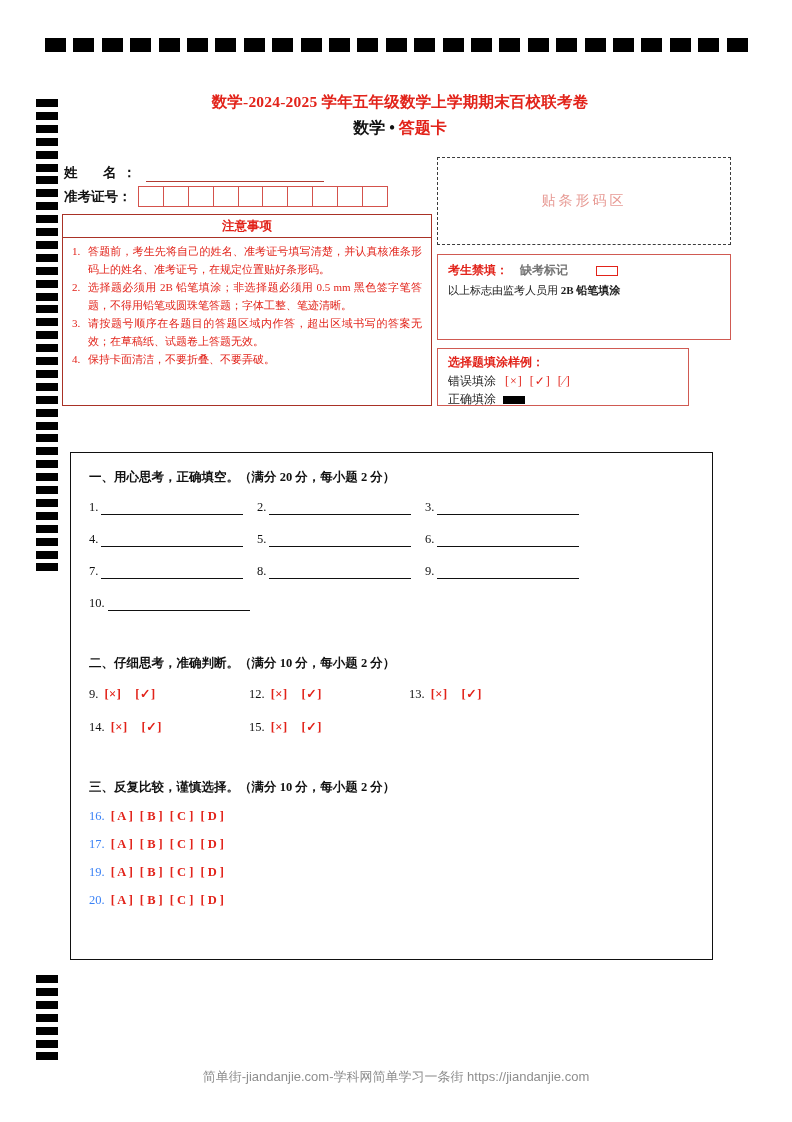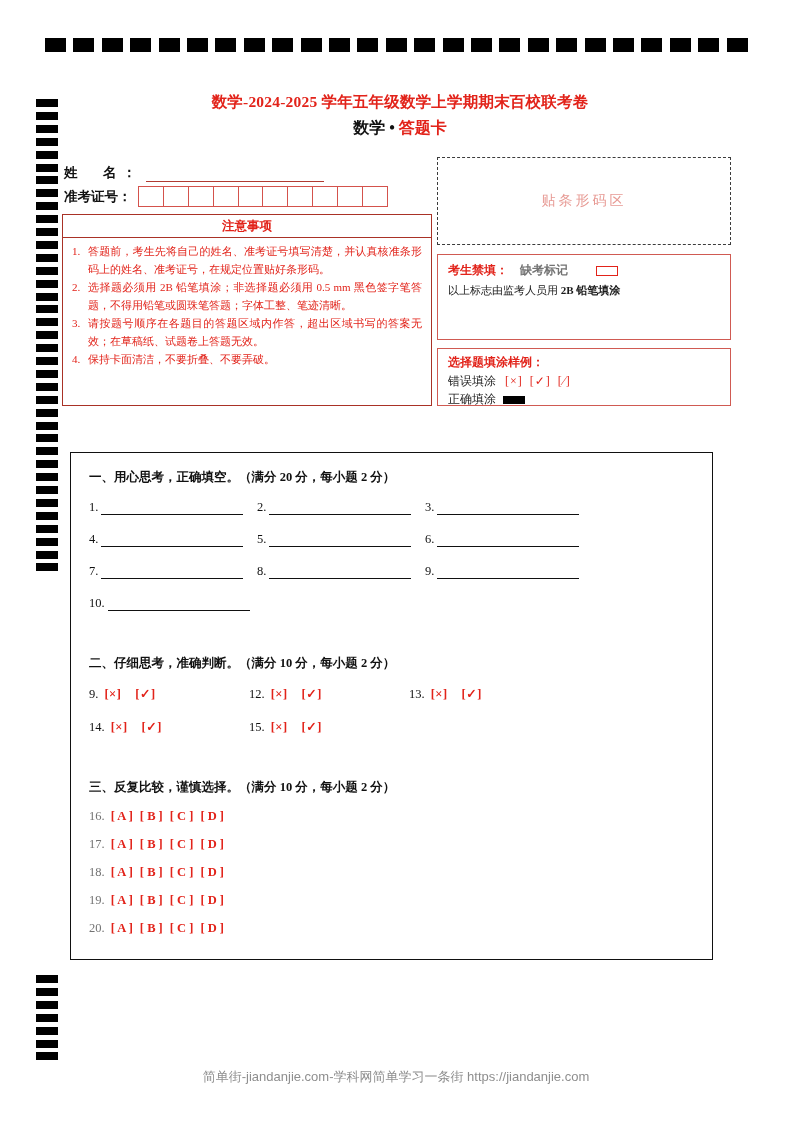--- a/index.html
+++ b/index.html
@@ -141,21 +141,21 @@
   .prohibit-note {
     font-size: 11px; color: #1a1a1a;
     margin-top: 4px;
     white-space: nowrap;
   }
   .prohibit-note b { font-weight: bold; }
 
   
   .sample-box {
     position: absolute; left: 437px; top: 348px;
-    width: 294px; height: 58px;
+    width: 252px; height: 58px;
     border: 1.4px solid #d05a52;
     box-sizing: border-box;
     background: #ffffff;
     padding: 5px 10px 0 10px;
   }
   .sample-title {
     color: #e2231a; font-weight: bold; font-size: 12px;
     margin-bottom: 2px;
   }
   .sample-row { display: flex; align-items: center; font-size: 12px; margin-bottom: 1px; }
@@ -212,21 +212,21 @@
   .tf-no { color: #111111; }
   .tf-opts { color: #e2231a; font-weight: bold; margin-left: 6px; letter-spacing: .5px; }
   .tf-opts span { margin-right: 14px; }
 
   .mc-row {
     font-size: 12.5px;
     margin-top: 13px;
     color: #111111;
     white-space: nowrap;
   }
-  .mc-no { color: #737373; }
+  .mc-no { color: #3b82f6; }
   .mc-opts { color: #e2231a; font-weight: bold; margin-left: 6px; }
   .mc-opts span { margin-right: 7px; }
 
   
   .footer {
     position: absolute; left: 0; top: 1068px; width: 792px;
     text-align: center;
     color: #8e8e8e;
     font-size: 13px;
     font-family: "Liberation Sans", sans-serif;
@@ -465,20 +465,19 @@
           </span>
         </div>
       </div>
   </div>
 
   <div class="section" style="top:326px;">
     <div class="sec-head">三、反复比较，谨慎选择。（满分 10 分，每小题 2 分）</div>
     <div id="sec3-rows">
         <div class="mc-row"><span class="mc-no">16.</span><span class="mc-opts"><span>[ A ]</span><span>[ B ]</span><span>[ C ]</span><span>[ D ]</span></span></div>
         <div class="mc-row"><span class="mc-no">17.</span><span class="mc-opts"><span>[ A ]</span><span>[ B ]</span><span>[ C ]</span><span>[ D ]</span></span></div>
-        <div class="mc-row"><span class="mc-no">18.</span><span class="mc-opts"><span>[ A ]</span><span>[ B ]</span><span>[ C ]</span><span>[ D ]</span></span></div>
         <div class="mc-row"><span class="mc-no">19.</span><span class="mc-opts"><span>[ A ]</span><span>[ B ]</span><span>[ C ]</span><span>[ D ]</span></span></div>
         <div class="mc-row"><span class="mc-no">20.</span><span class="mc-opts"><span>[ A ]</span><span>[ B ]</span><span>[ C ]</span><span>[ D ]</span></span></div>
       </div>
   </div>
 </div>
 
 <div class="footer">简单街-jiandanjie.com-学科网简单学习一条街 https://jiandanjie.com</div>
 
 </body></html>

